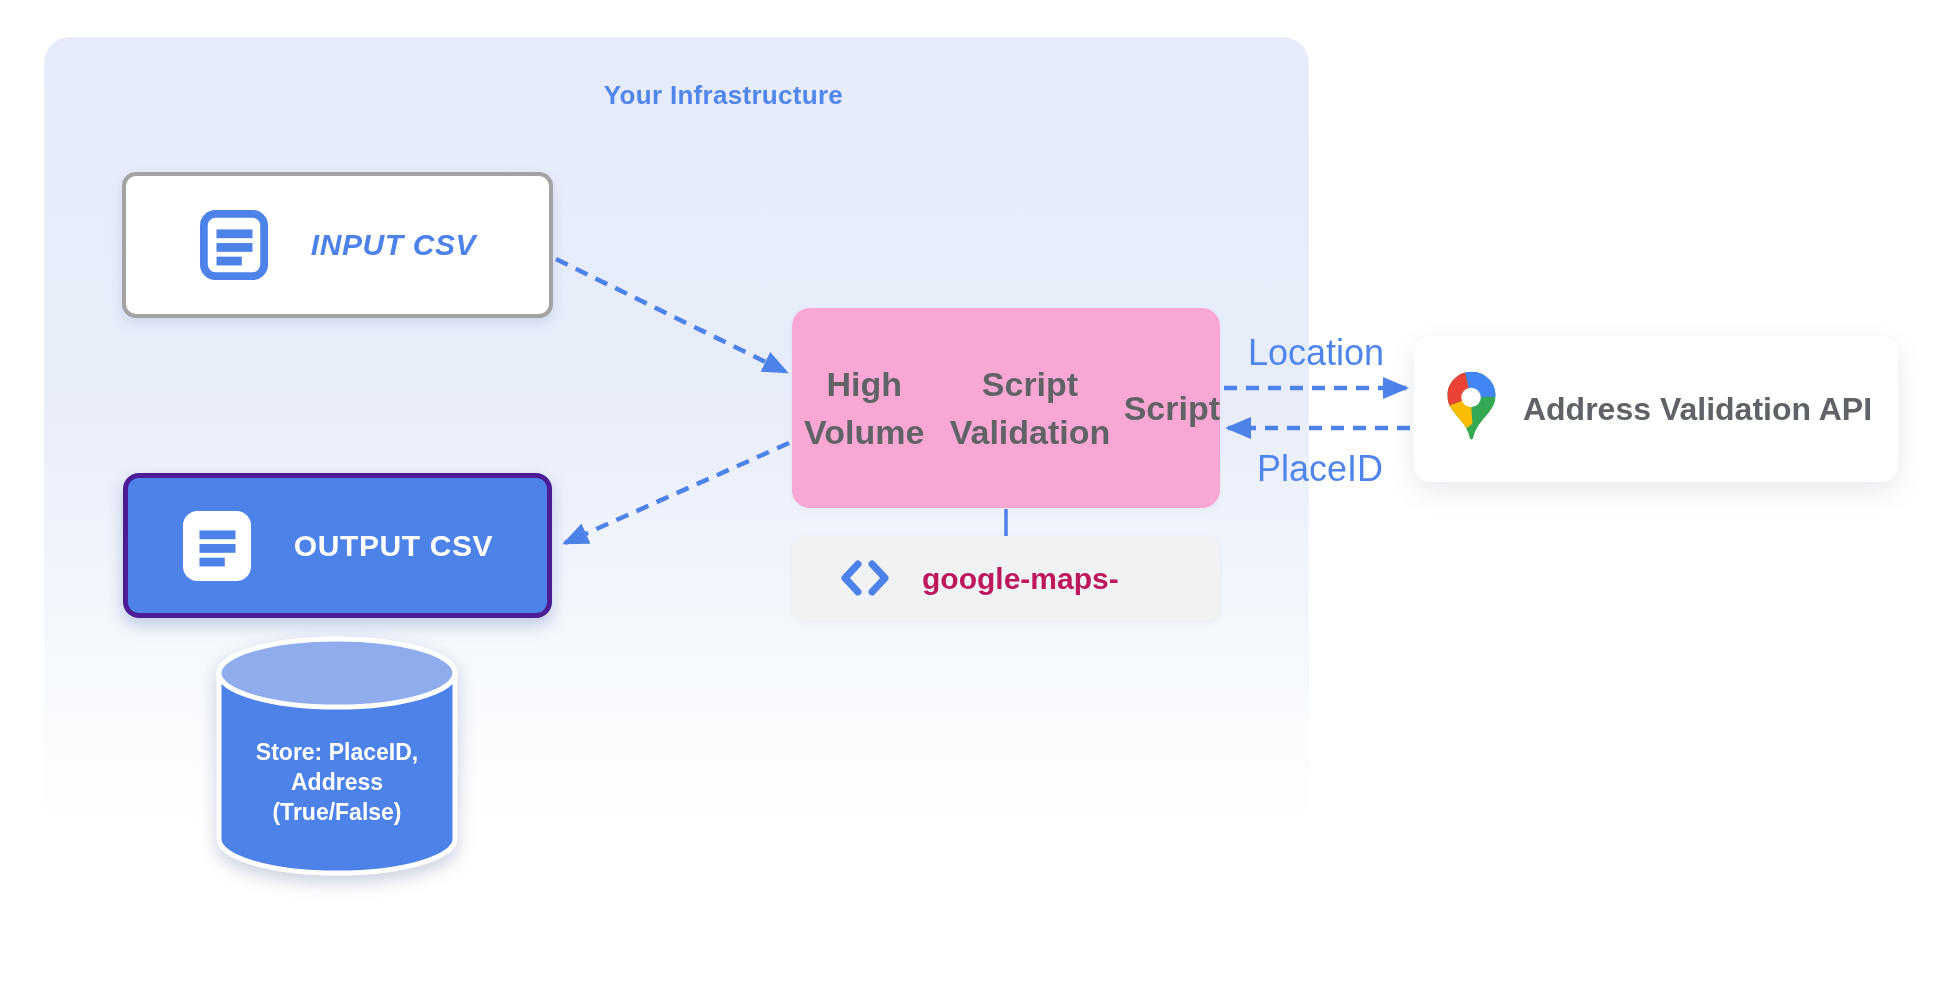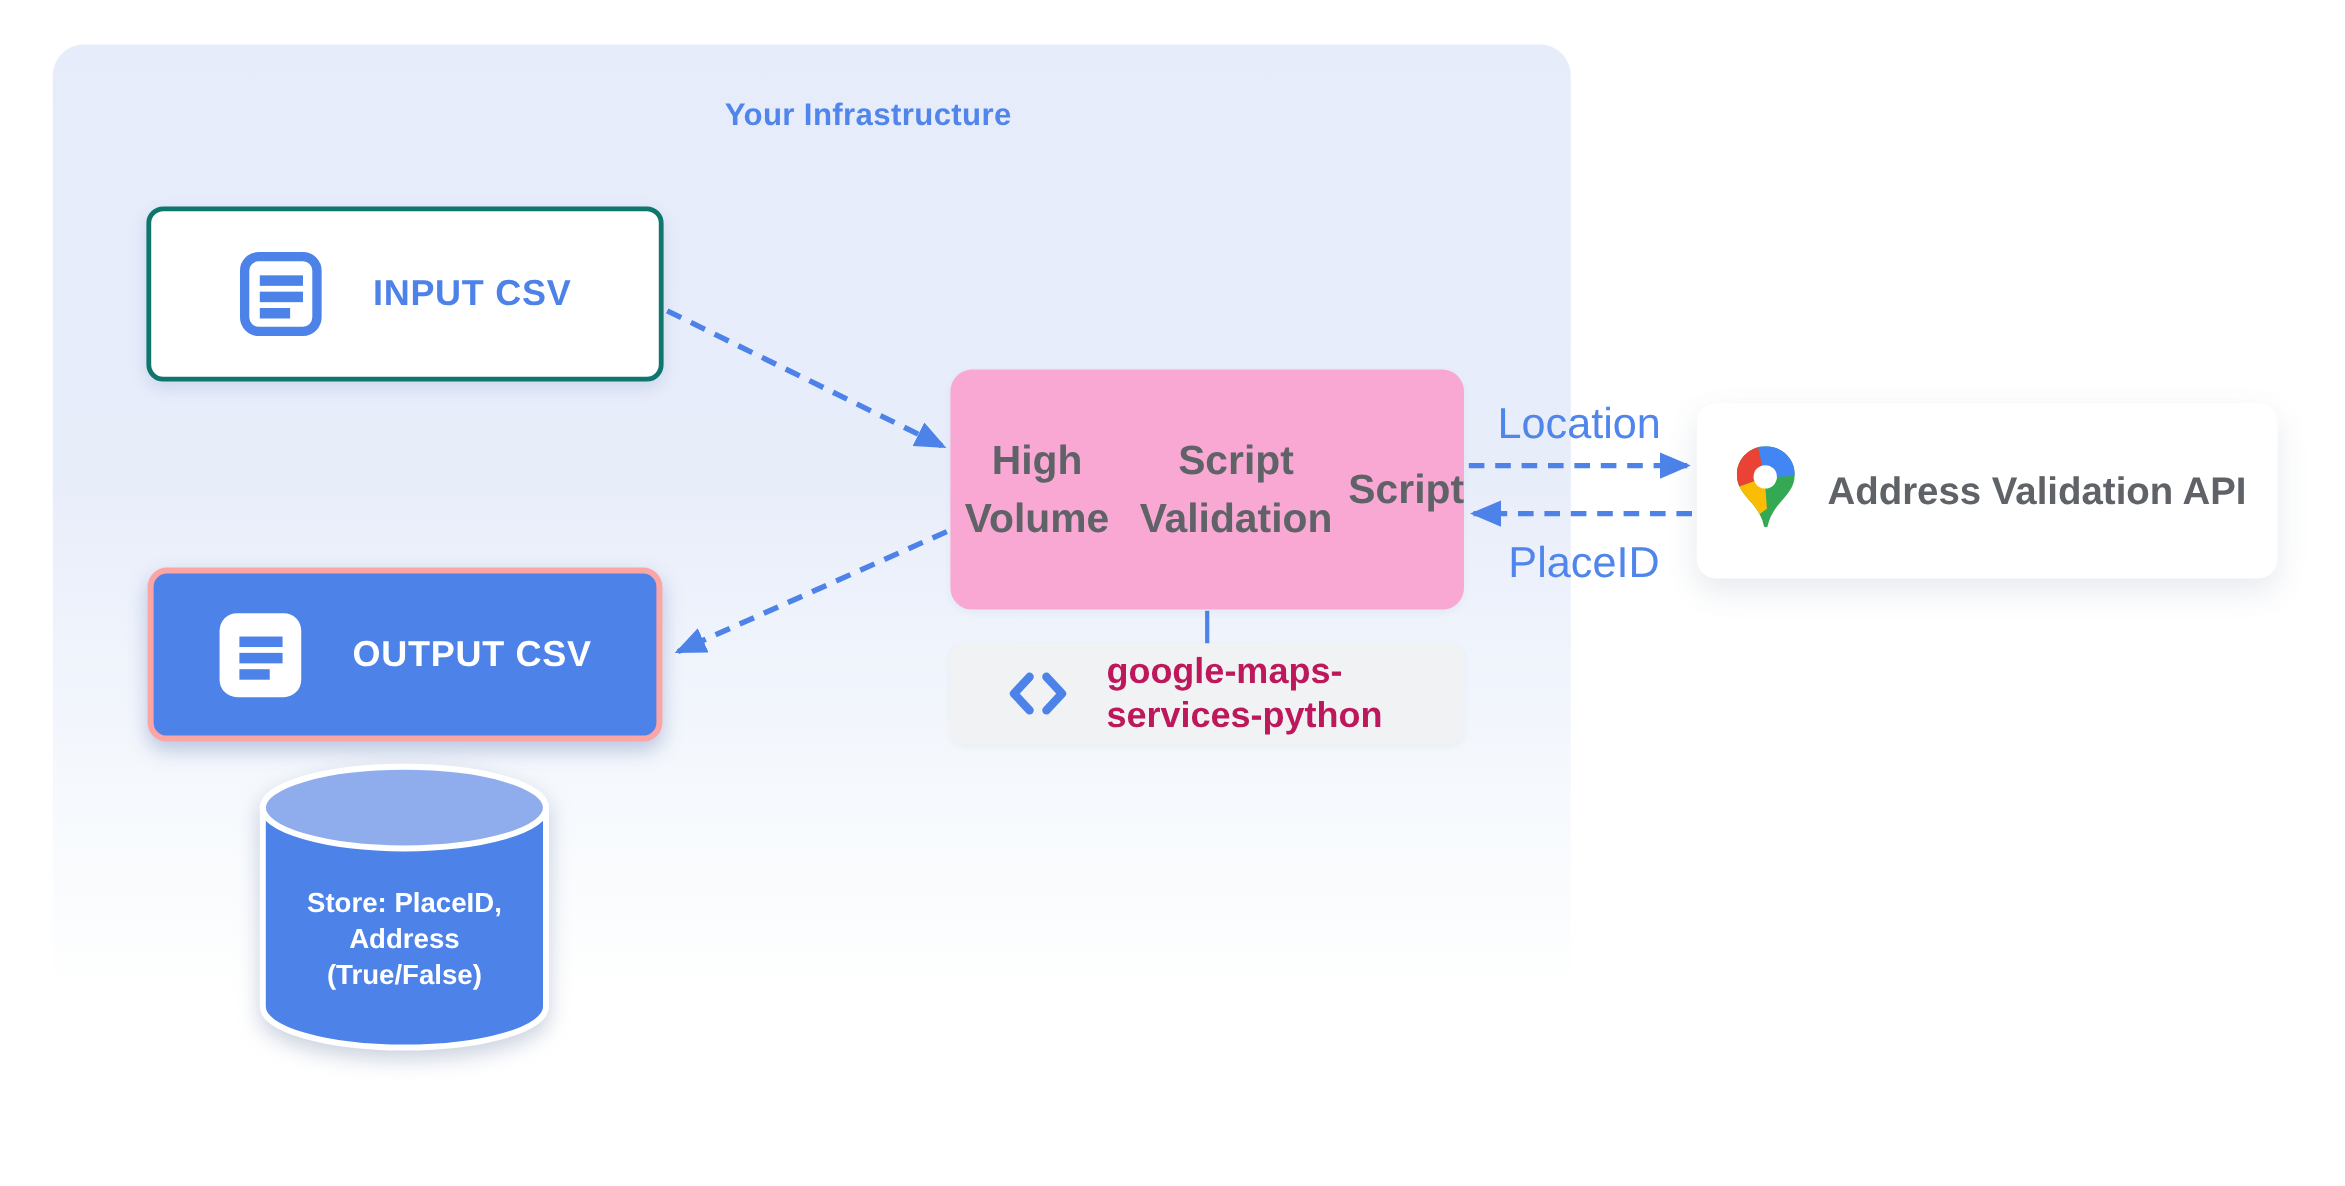--- a/index.html
+++ b/index.html
@@ -12,27 +12,27 @@
     border-radius:26px;
     background:linear-gradient(180deg,#E7ECFA 0%,#E8EDFA 45%,#F6F9FD 80%,#FFFFFF 100%);
   }
   .infra-title{
     position:absolute;left:44px;top:80px;width:1265px;text-align:center;
     color:#5086EC;font-size:26px;font-weight:bold;letter-spacing:.3px;margin-left:47px;
   }
   .node{position:absolute;display:flex;align-items:center;justify-content:center;box-sizing:border-box;}
   .input-box{
     left:122px;top:172px;width:431px;height:146px;background:#ffffff;
-    border:4px solid #0f766e;border-radius:14px;gap:42px;
-    box-shadow:0 5px 12px rgba(90,115,175,.18);z-index:3;
+    border:4px solid #a3a3a3;border-radius:14px;gap:42px;
+    box-shadow:0 5px 12px rgba(90,115,175,.18);z-index:3;font-style:italic;
   }
   .input-box .label{color:#4D82E9;font-size:30px;font-weight:bold;letter-spacing:.6px;}
   .output-box{
     left:123px;top:473px;width:429px;height:145px;background:#4D82E9;
-    border:5px solid #fca5a5;border-radius:16px;gap:42px;
+    border:5px solid #4c1d95;border-radius:16px;gap:42px;
     box-shadow:0 7px 16px rgba(90,115,175,.35);z-index:3;
   }
   .output-box .label{color:#ffffff;font-size:30px;font-weight:bold;letter-spacing:.6px;}
   .script-box{
     left:792px;top:308px;width:428px;height:200px;background:#f9a8d4;
     border-radius:18px;flex-direction:row;z-index:3;
     box-shadow:0 2px 6px rgba(60,70,90,.05);
   }
   .script-box div{color:#5F6368;font-size:34px;font-weight:bold;line-height:48px;text-align:center;}
   .library-box{
@@ -108,21 +108,20 @@
     <div>Script</div>
   </div>
 
   <div class="node library-box">
     <svg width="50" height="36" viewBox="0 0 50 36">
       <polyline points="18,4 5,18 18,32" fill="none" stroke="#4D82E9" stroke-width="7" stroke-linecap="round" stroke-linejoin="round"></polyline>
       <polyline points="32,4 45,18 32,32" fill="none" stroke="#4D82E9" stroke-width="7" stroke-linecap="round" stroke-linejoin="round"></polyline>
     </svg>
     <div class="lib-text">
       <div>google-maps-</div>
-      <div>services-python</div>
     </div>
   </div>
 
   <div class="node api-box">
     <svg width="63" height="78" viewBox="0 0 64 84">
       <defs>
         <clipPath id="pinClip">
           <path d="M32,2 C17.6,2 6,13.4 6,27.5 c0,10.5 6.2,17.2 13.2,25.2 4.6,5.3 9.3,12 11.1,20.9 0.3,1.6 3.1,1.6 3.4,0 1.8,-8.9 6.5,-15.6 11.1,-20.9 C51.8,44.7 58,38 58,27.5 58,13.4 46.4,2 32,2 Z"></path>
         </clipPath>
       </defs>

